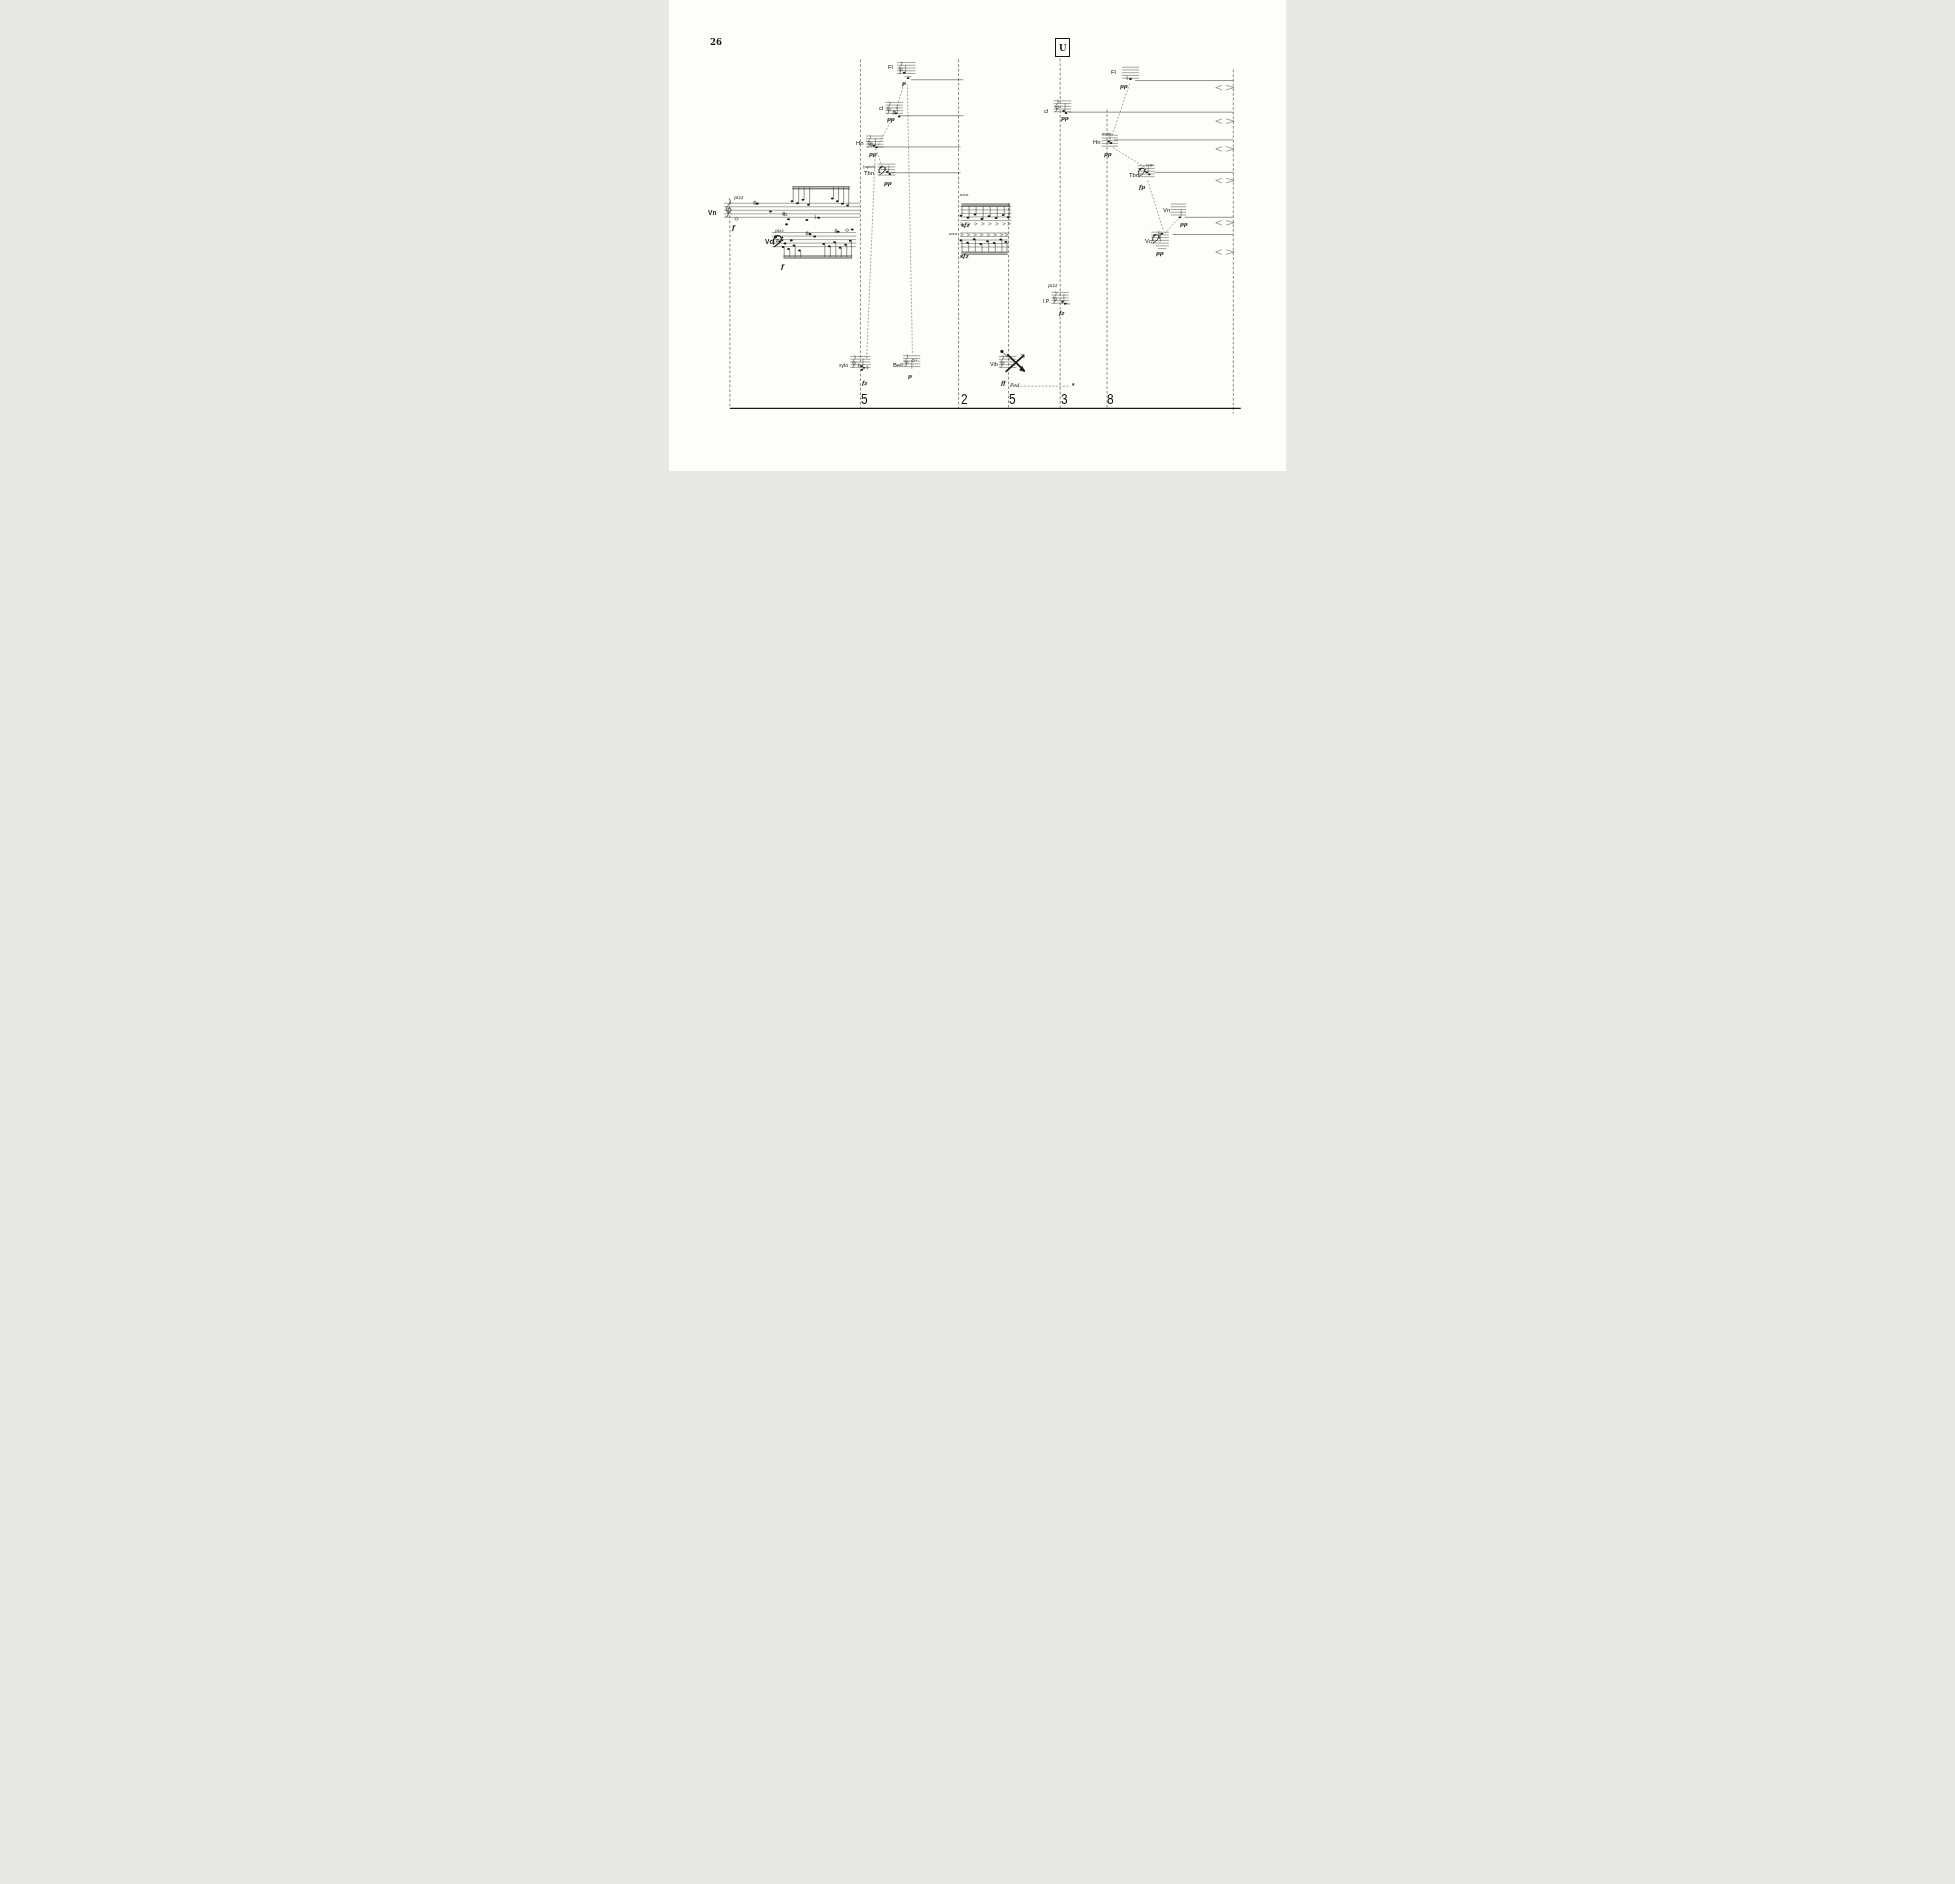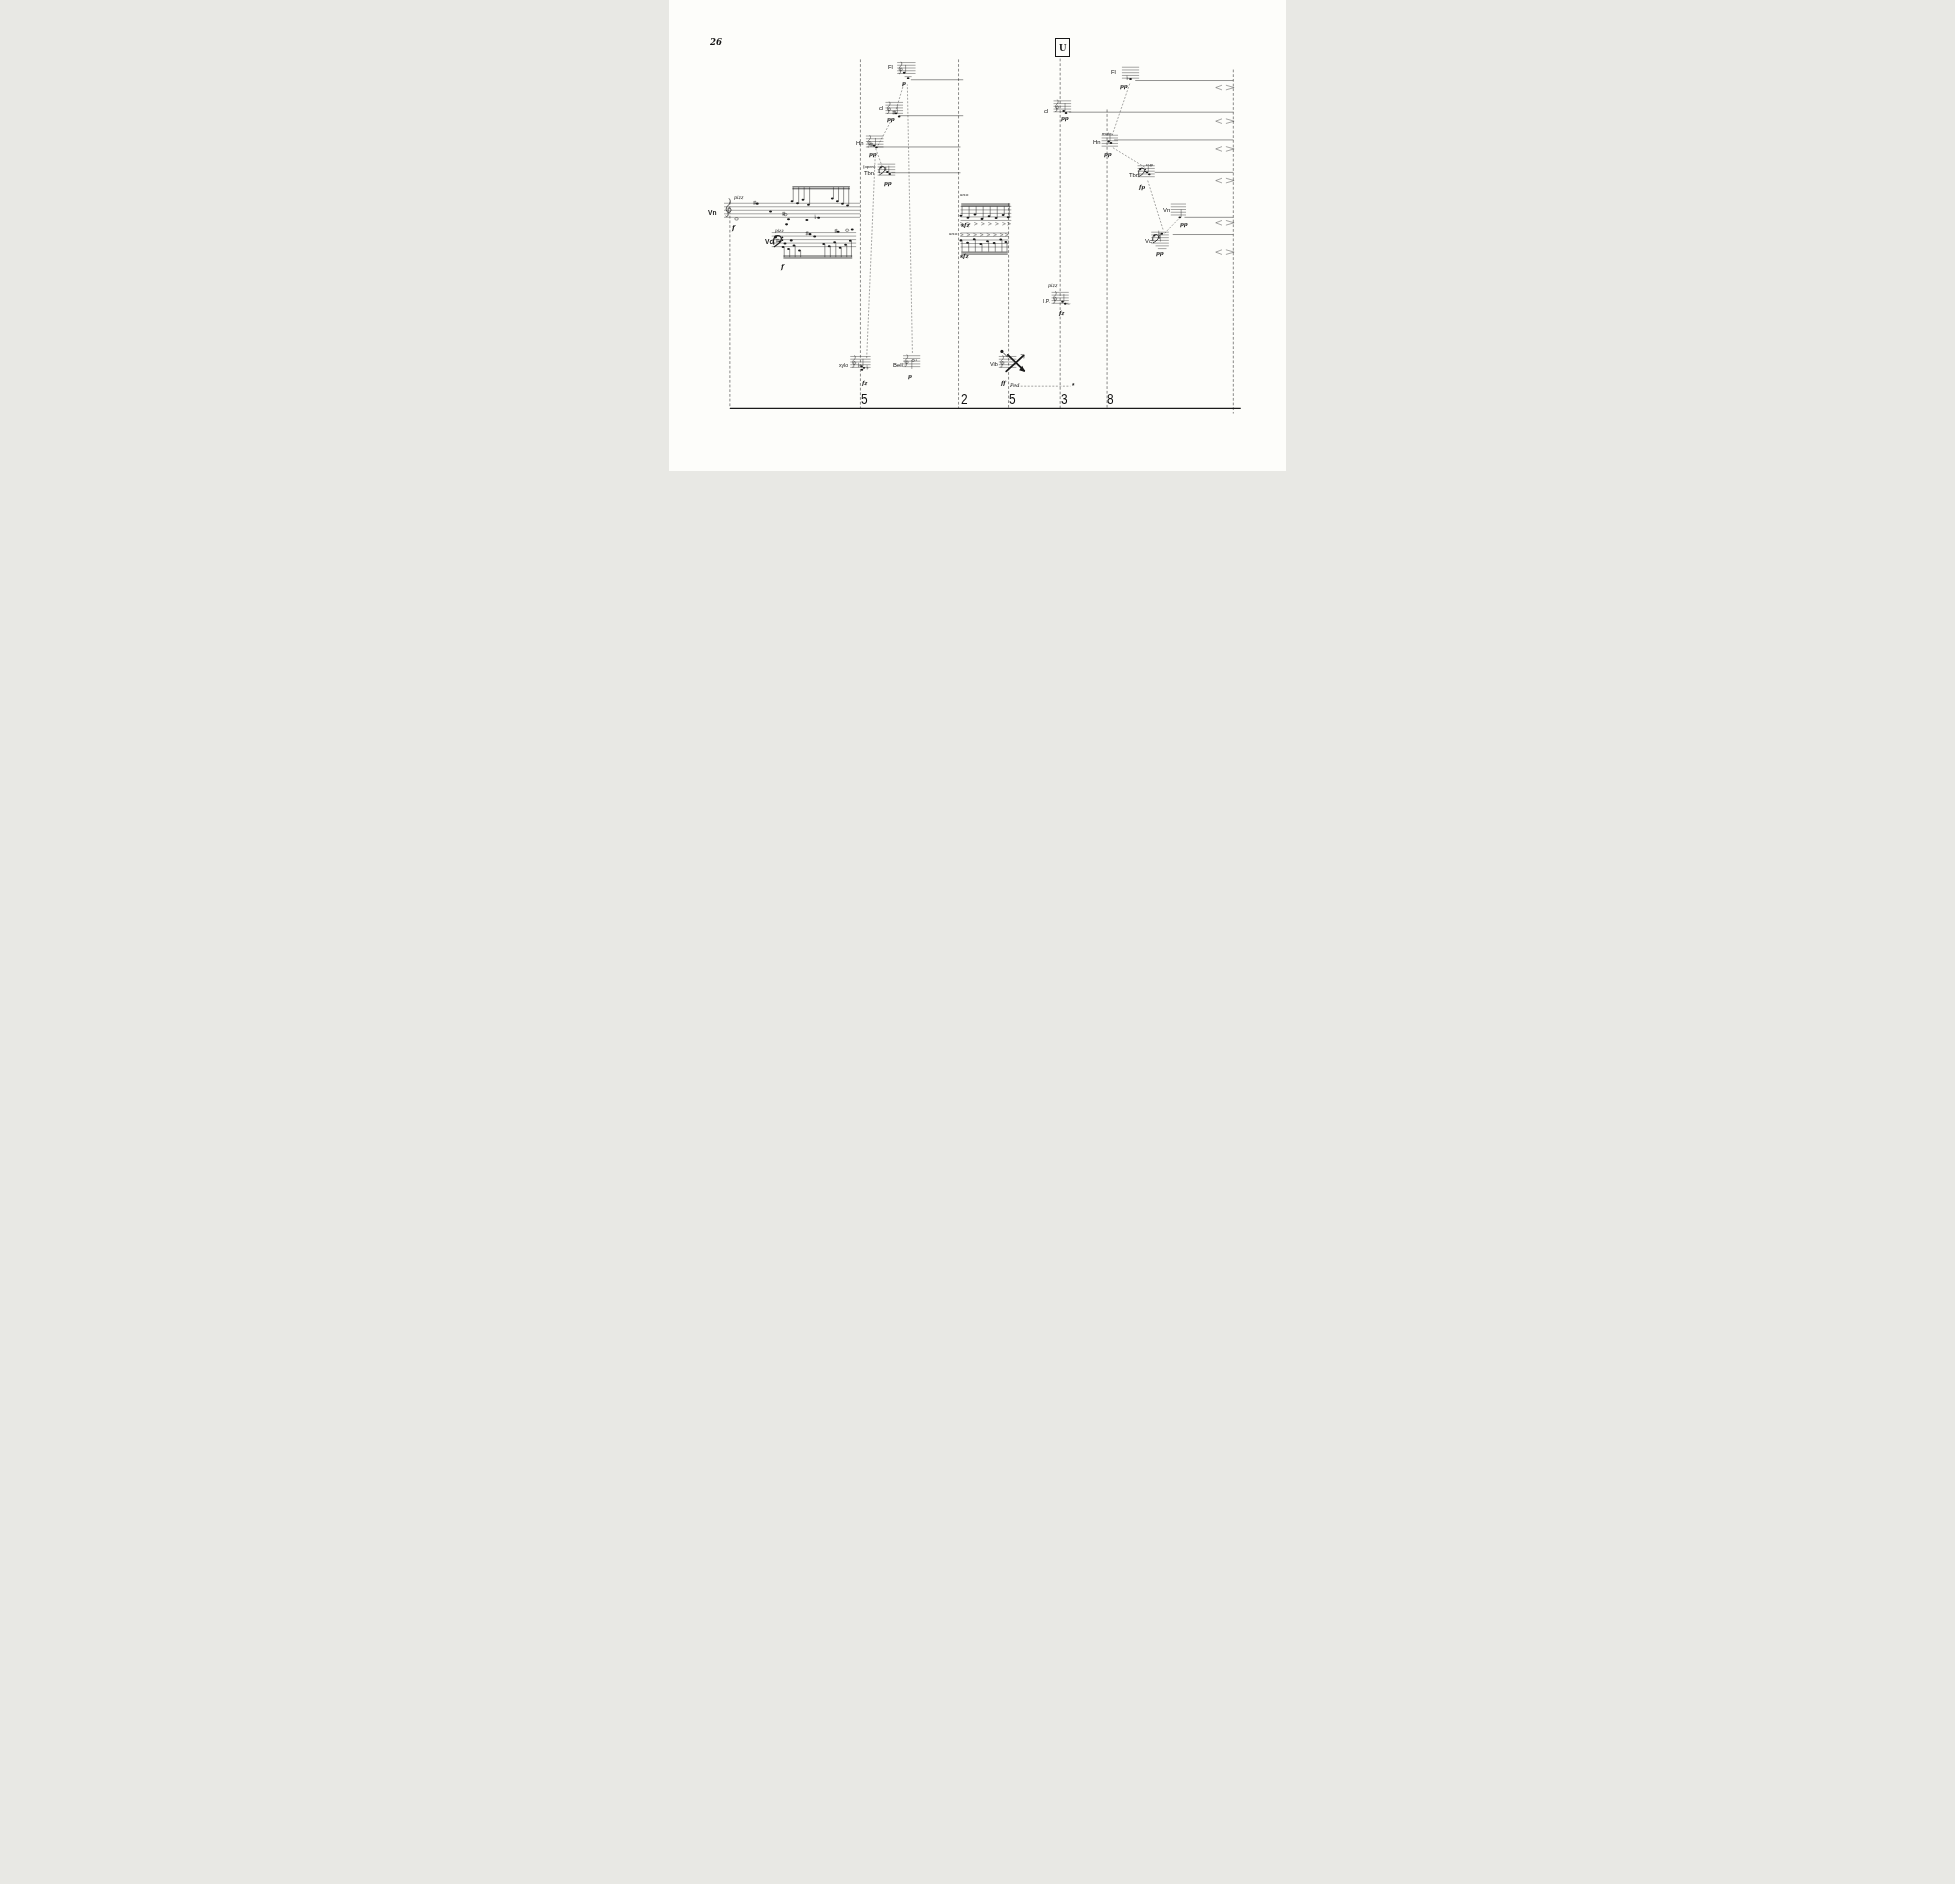--- a/index.html
+++ b/index.html
@@ -1,20 +1,20 @@
 <!DOCTYPE html>
 <html style="font-size:6.3px"><head>
 <meta charset="utf-8">
 <style>
   html,body{margin:0;padding:0;background:#e8e8e4;}
   .page{position:relative;width:617px;height:471px;margin:0 auto;background:#fdfdfa;color:#161616;
         font-family:"Liberation Sans",sans-serif;overflow:hidden;}
   .art{position:absolute;left:0;top:0;width:617px;height:471px;}
   .t{position:absolute;white-space:nowrap;color:#161616;line-height:1;}
-  .pagenum{font-family:"DejaVu Serif",serif;font-weight:700;font-size:8.6px;font-style:italic;}
+  .pagenum{font-family:"DejaVu Serif",serif;font-weight:700;font-size:8.6px;}
   .lbl{font-size:5.9px;font-weight:500;}
   .lbl-lg{font-size:6.6px;font-weight:600;}
   .tech{font-style:italic;font-size:4.7px;font-family:"DejaVu Serif",serif;}
   .tech-sm{font-size:4.3px;}
   .dyn{font-family:"DejaVu Serif",serif;font-style:italic;font-weight:700;font-size:5.5px;}
   .dyn-lg{font-family:"DejaVu Serif",serif;font-style:italic;font-weight:700;font-size:6.6px;}
   .num{font-size:14px;font-weight:400;transform:scaleX(.85);transform-origin:left bottom;color:#111;}
   .rehearsal{position:absolute;left:386px;top:38px;width:13.3px;height:17px;border:0.8px solid #161616;
              display:flex;align-items:center;justify-content:center;
              font-family:"DejaVu Serif",serif;font-size:8.6px;font-weight:600;}

